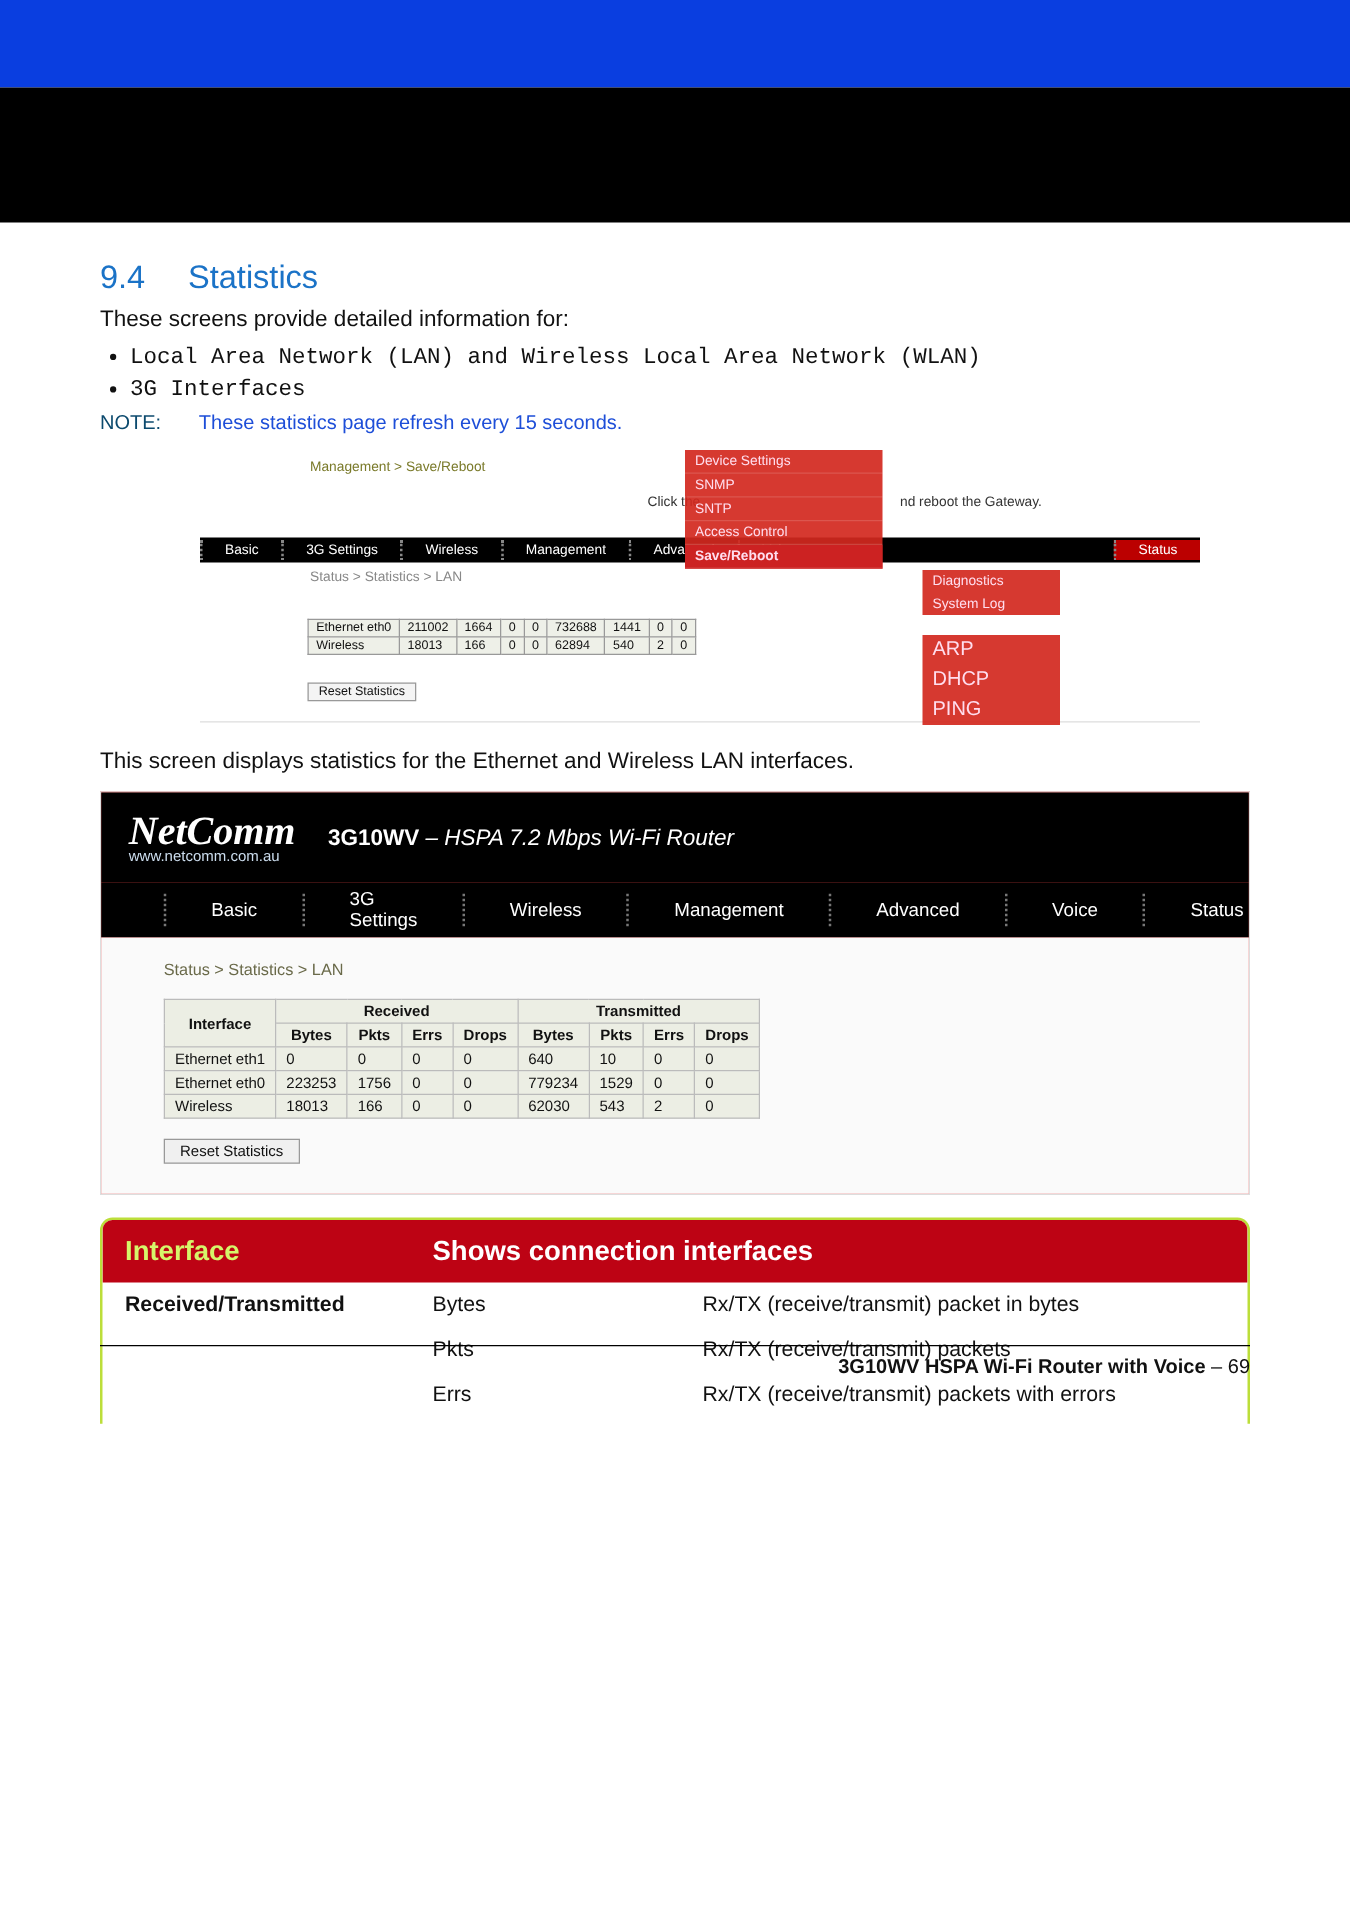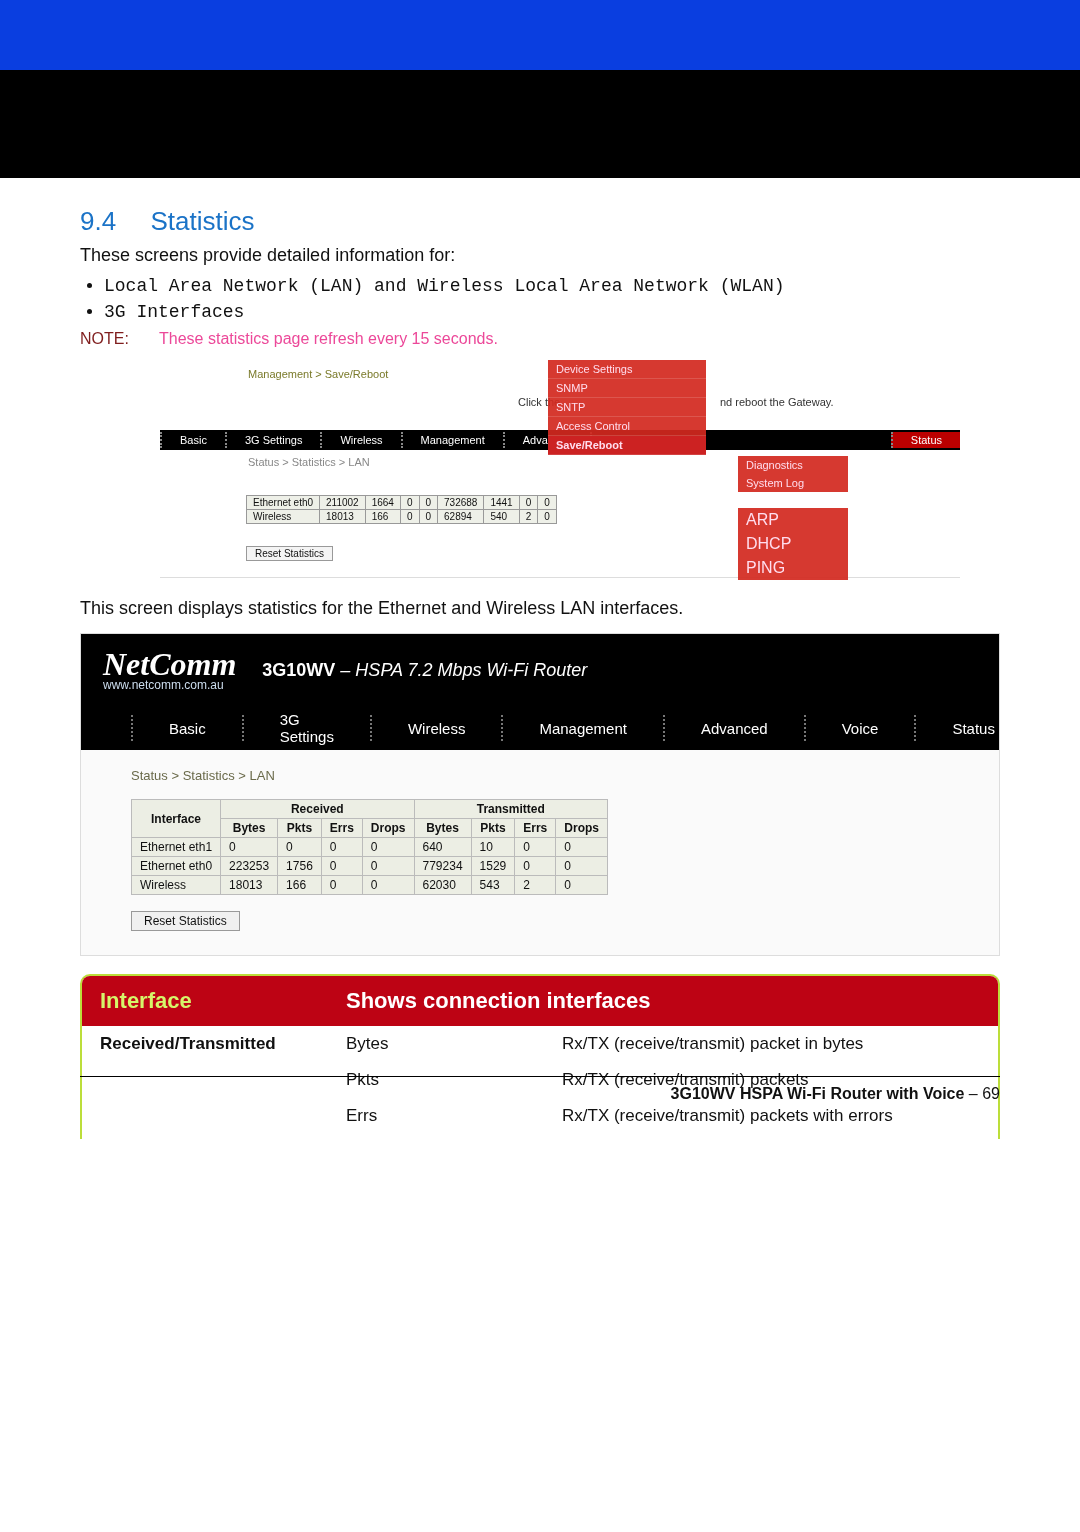--- a/index.html
+++ b/index.html
@@ -43,22 +43,22 @@
   ul.bullets {
     margin: 4px 0 8px 24px;
     padding: 0;
     font-size: 18px;
   }
   ul.bullets li { margin: 6px 0; font-family: Liberation Mono, monospace; }
   .note-line {
     font-size: 16px;
     margin: 8px 0 12px 0;
   }
-  .note-label { color: #7f1d1d; margin-right: 26px; margin-top: 16px; }
-  .note-text { color: #ec4899; }
+  .note-label { color: #0c4a6e; margin-right: 26px; margin-top: 16px; }
+  .note-text { color: #1d4ed8; }
   
   .shot1 {
     position: relative;
     height: 218px;
     margin: 4px 0 20px 80px;
     width: 800px;
   }
   .shot1-bg {
     position: absolute; inset: 0;
     background: #fff;

